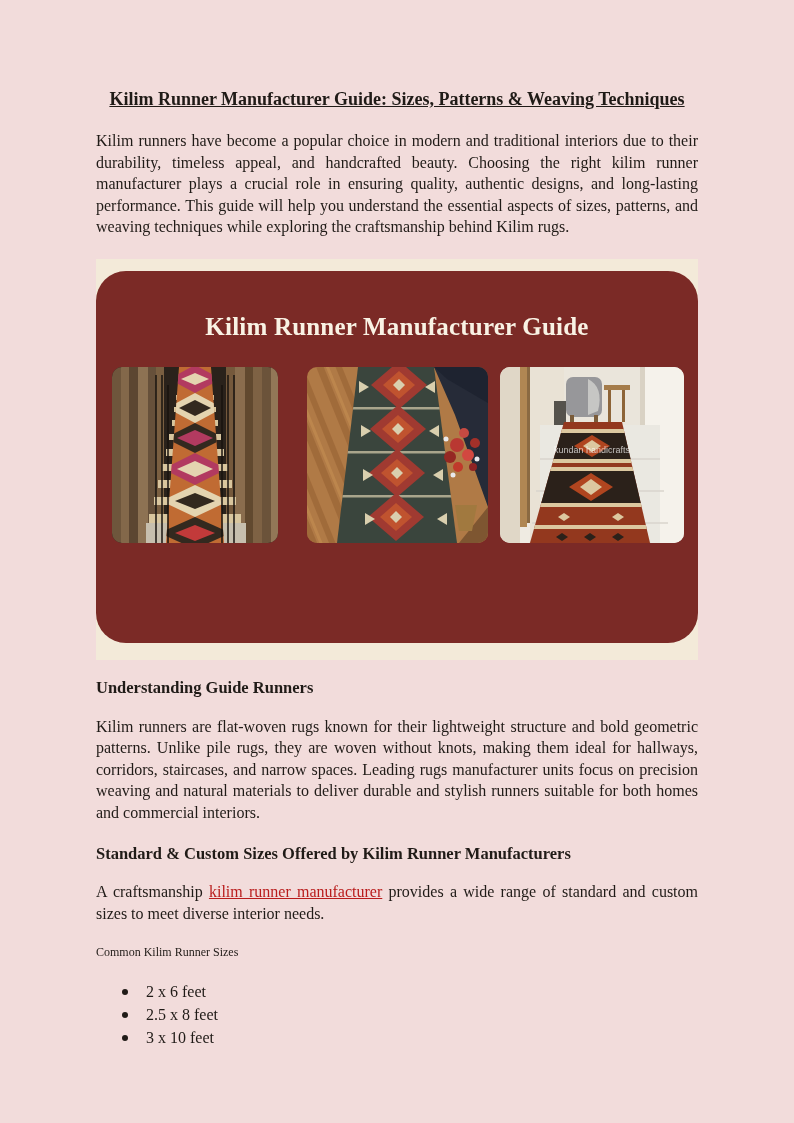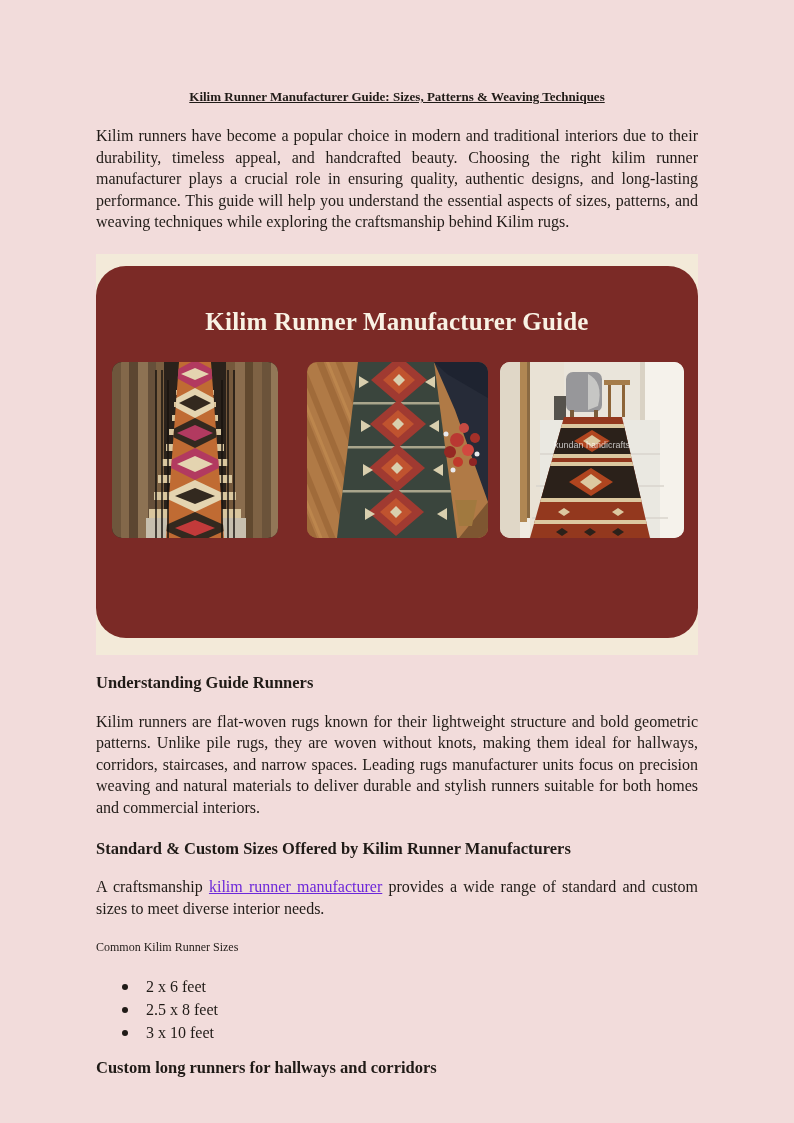--- a/index.html
+++ b/index.html
@@ -14,21 +14,21 @@
     color: #201b17;
     overflow: hidden;
   }
   .page {
     box-sizing: border-box;
     width: 794px;
     height: 1123px;
     padding: 89px 96px 0 96px;
   }
   .doc-title {
-    font-size: 13px;
+    font-size: 18px;
     font-weight: bold;
     text-decoration: underline;
     text-align: center;
     margin: 0 0 20px 0;
   }
   p.body-par {
     font-size: 16px;
     line-height: 21.5px;
     text-align: justify;
     margin: 0 0 21px 0;
@@ -77,21 +77,21 @@
   }
   .h-understanding { margin: 0 0 18px 0; }
   .p-understanding { margin: 0 0 16px 0; }
   .h-sizes { margin: 0 0 17px 0; }
   .p-sizes { margin: 0 0 15px 0; }
   .list-title {
     font-size: 12px;
     margin: 0 0 20px 0;
   }
   a.doc-link {
-    color: #6d28d9;
+    color: #b91c1c;
     text-decoration: underline;
   }
   ul.size-list {
     list-style: none;
     margin: 0 0 14px 0;
     padding: 0;
   }
   ul.size-list li {
     display: flex;
     align-items: center;
@@ -325,15 +325,14 @@
     <li>
         <span class="bullet-dot"></span>
         <span>2.5 x 8 feet</span>
       </li>
     <li>
         <span class="bullet-dot"></span>
         <span>3 x 10 feet</span>
       </li>
   </ul>
 
-  <h2 class="h-bold">Custom long runners for hallways and corridors</h2>
 
 </div>
 
 </body></html>

